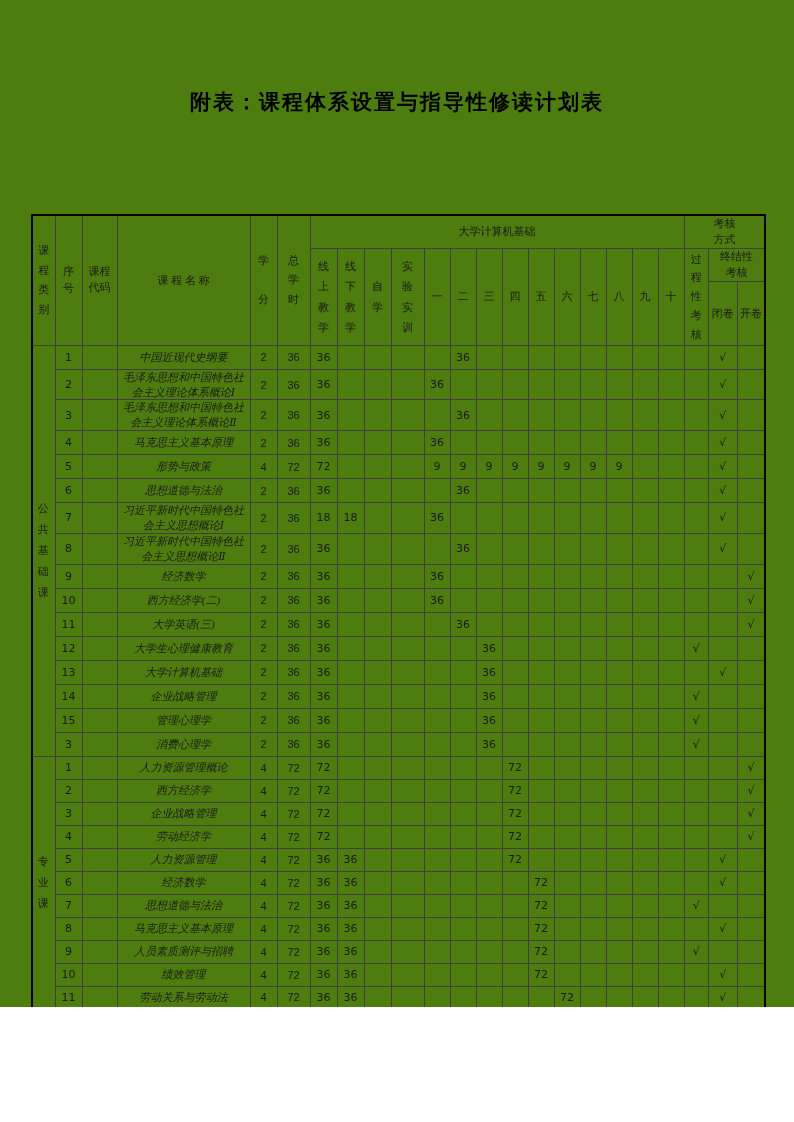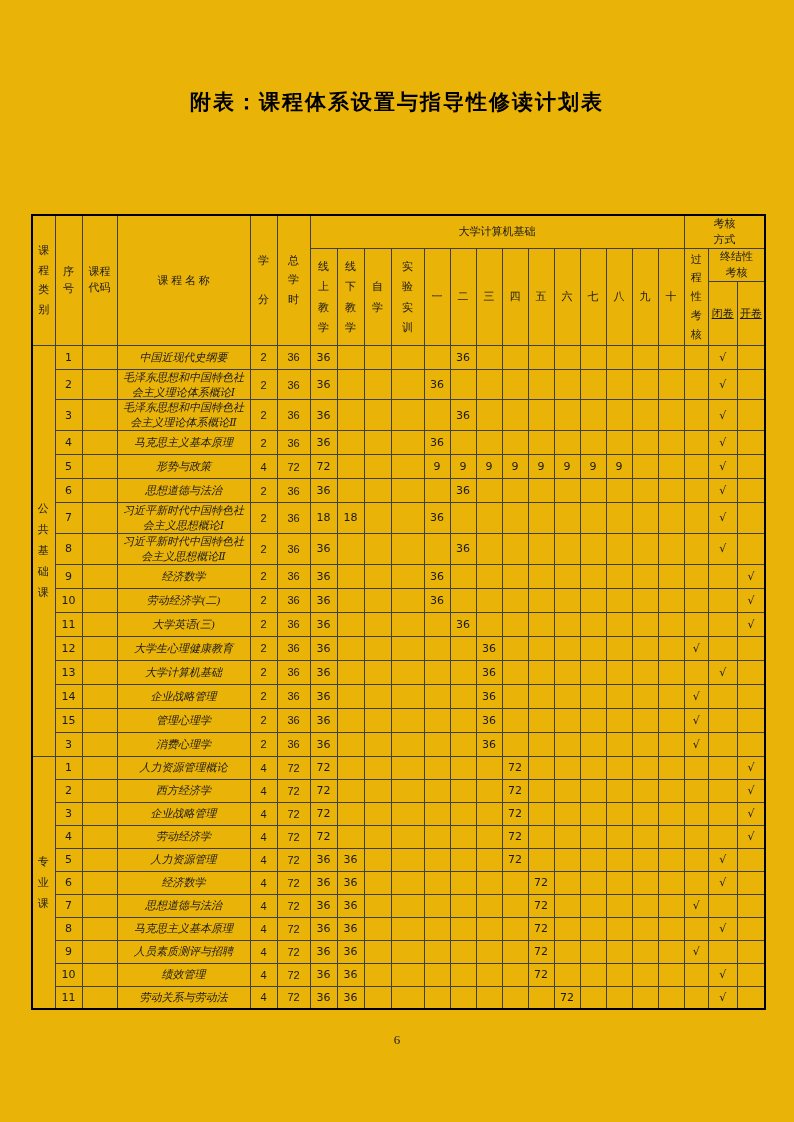--- a/index.html
+++ b/index.html
@@ -1,19 +1,19 @@
 <!DOCTYPE html>
 <html><head>
 <meta charset="utf-8">
 <style>
   html,body{margin:0;padding:0;background:#ffffff;}
   .page{
     position:relative;
-    width:794px;height:1122px;
-    background:#eab308;
+    width:794px;height:1007px;
+    background:#4d7c0f;
     font-family:"Liberation Serif","DejaVu Serif",serif;
     color:#1a1a1a;
     overflow:hidden;
   }
   .doc-title{
     margin:0;
     padding-top:88px;
     text-align:center;
     font-size:21px;
     font-weight:bold;
@@ -38,21 +38,21 @@
     vertical-align:middle;
     font-size:11px;
     font-weight:normal;
     overflow:hidden;
     color:#1a1a1a;
   }
   thead th{font-weight:bold;color:#000;}
   tr.h-top{height:32px;}
   tr.h-mid{height:32px;}
   tr.h-bot{height:64px;}
-  .h-bot th{border-bottom:2px solid #000;text-decoration:underline;}
+  .h-bot th{border-bottom:2px solid #000;}
   .vtext,[data-wrap]{white-space:pre-line;}
   .vtext{line-height:1.5;}
   .th-cat{line-height:1.8;}
   .th-serial{line-height:1.6;}
   .th-credits{line-height:3.6;}
   .th-total{line-height:1.8;}
   .th-sub{line-height:1.85;}
   .th-process{line-height:1.72;}
   [data-wrap]{line-height:1.45;margin-left:18px;}
   tr.row-pub{height:24px;}
@@ -388,21 +388,21 @@
             <td class="num"></td>
             <td class="num"></td>
             <td class="num"></td>
             <td class="check"></td>
             <td class="check"></td>
             <td class="check">√</td>
           </tr>
           <tr class="row-pub">
             <td class="serial">10</td>
             <td></td>
-            <td class="name">劳动经济学(二)</td>
+            <td class="name">西方经济学(二)</td>
             <td class="bold">2</td>
             <td class="bold">36</td>
             <td class="num">36</td>
             <td class="num"></td>
             <td class="num"></td>
             <td class="num"></td>
             <td class="num">36</td>
             <td class="num"></td>
             <td class="num"></td>
             <td class="num"></td>

